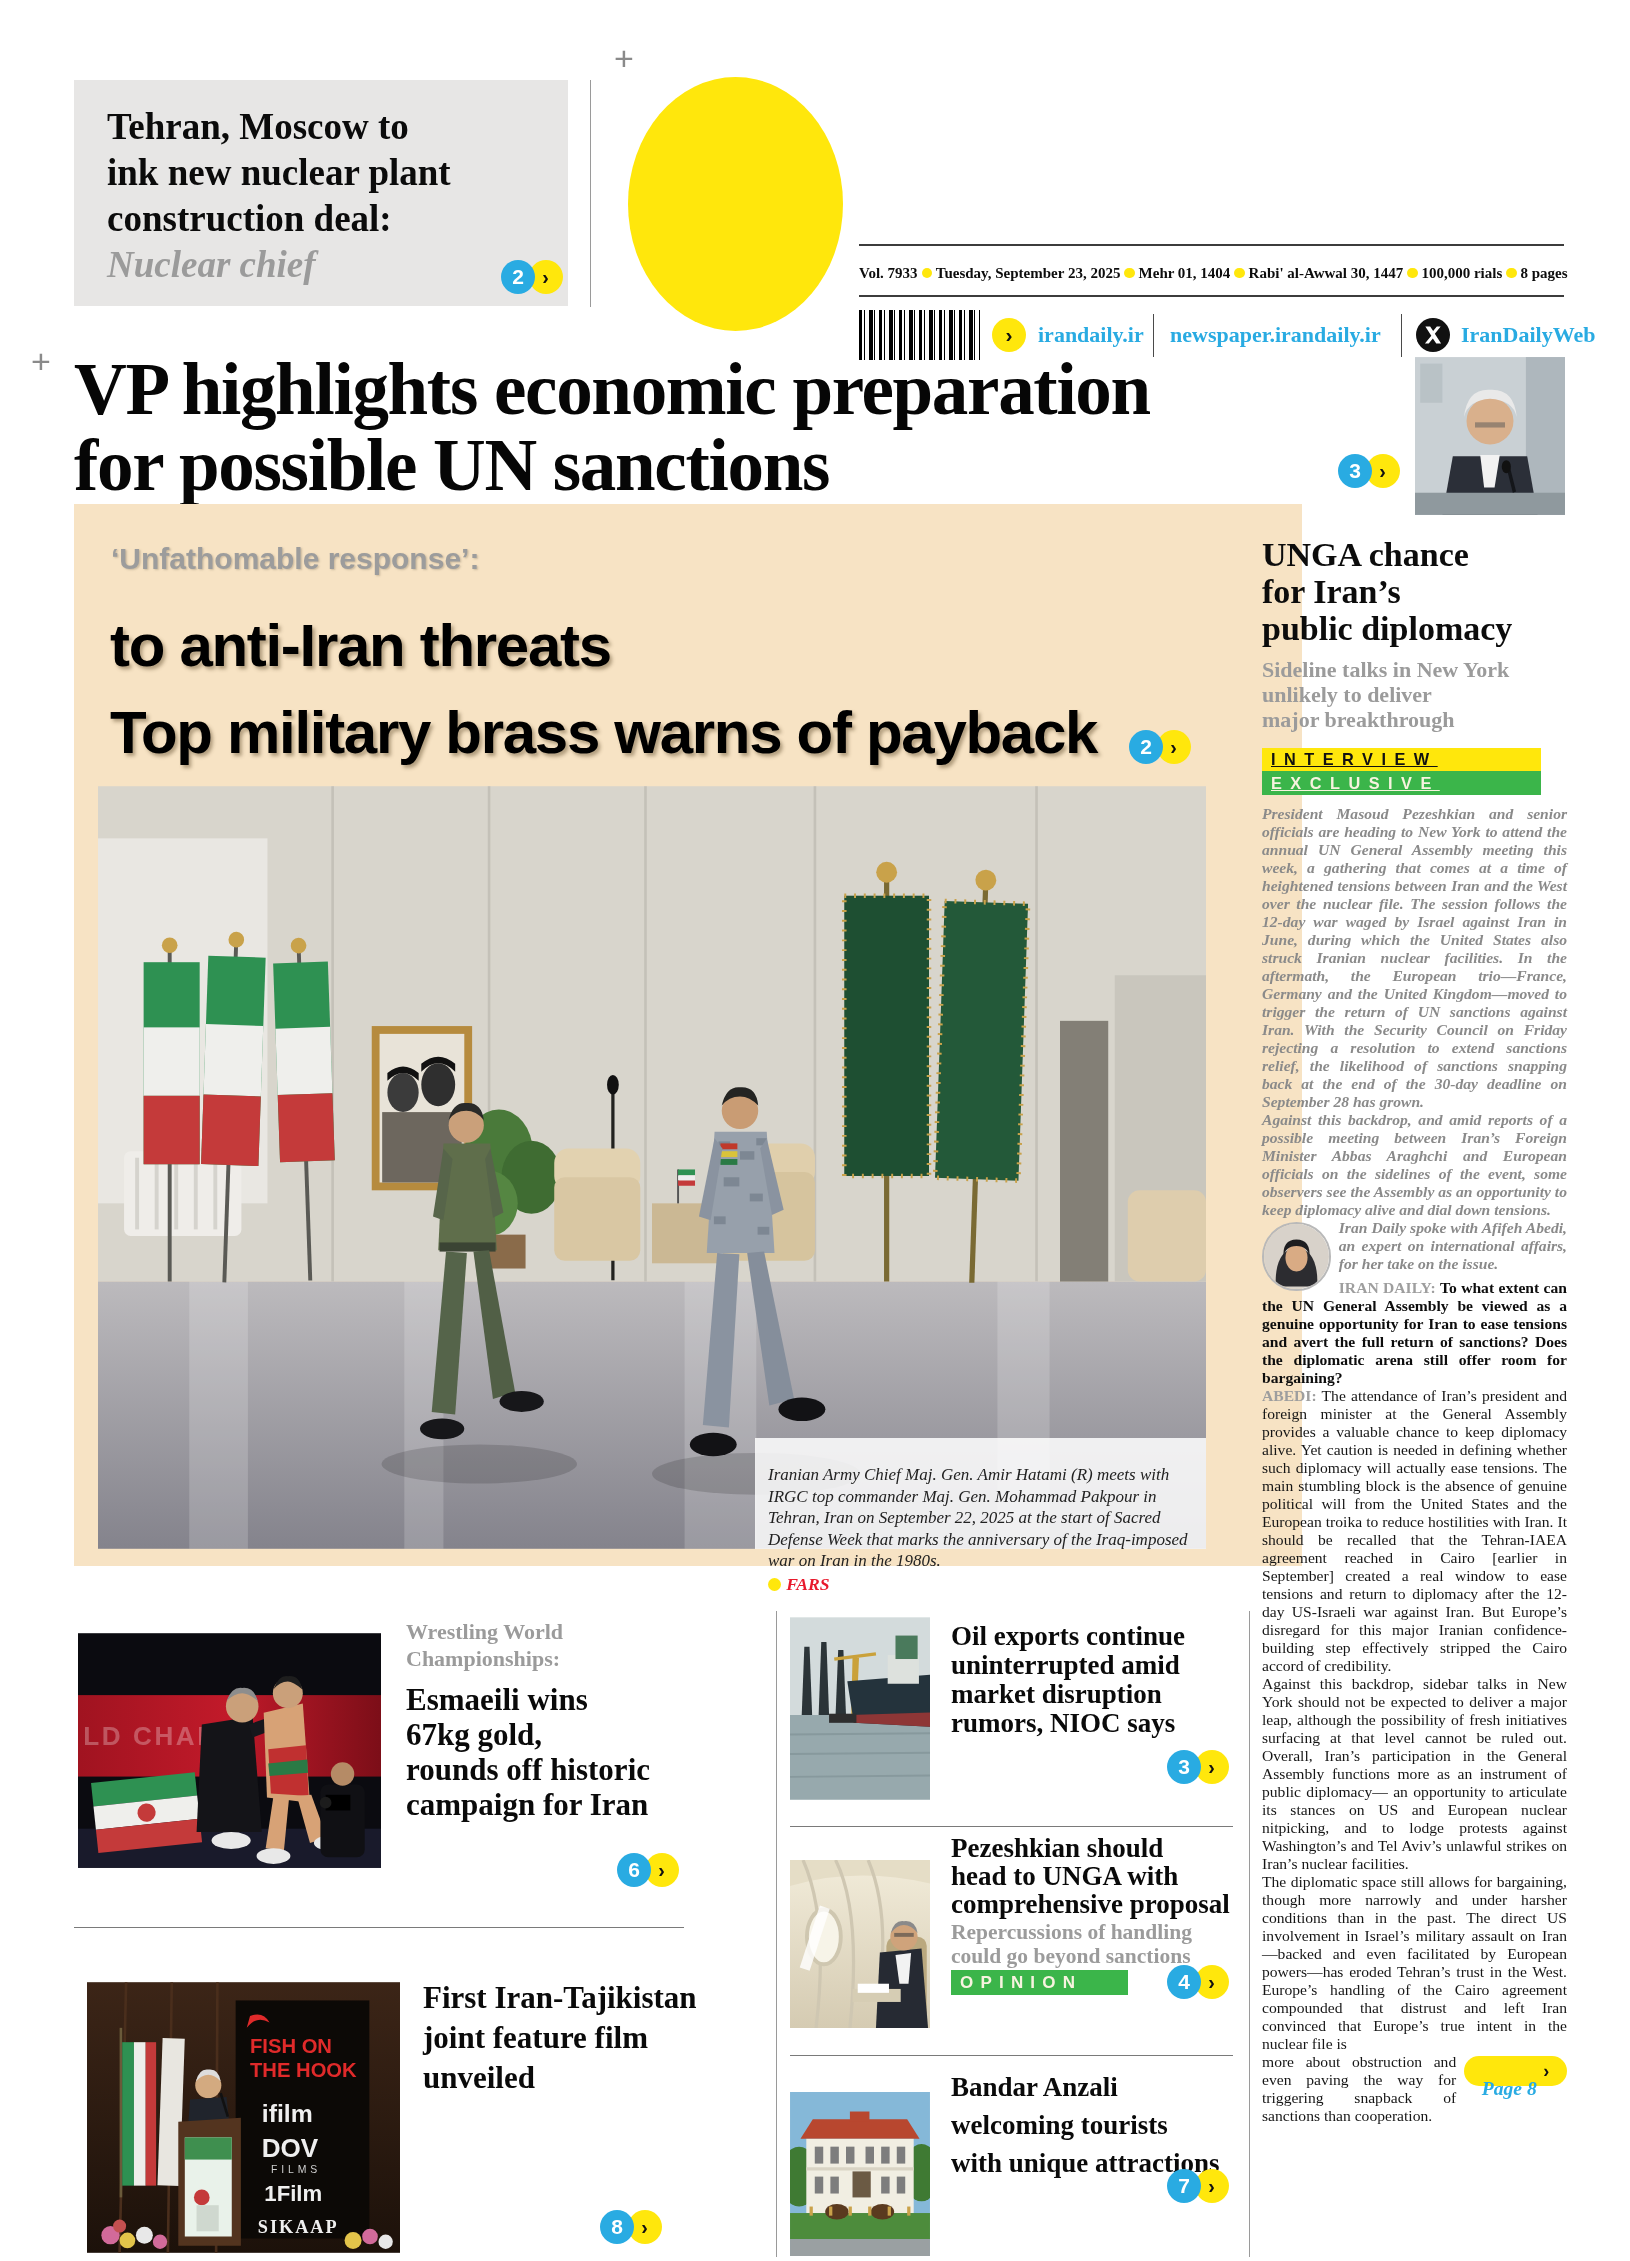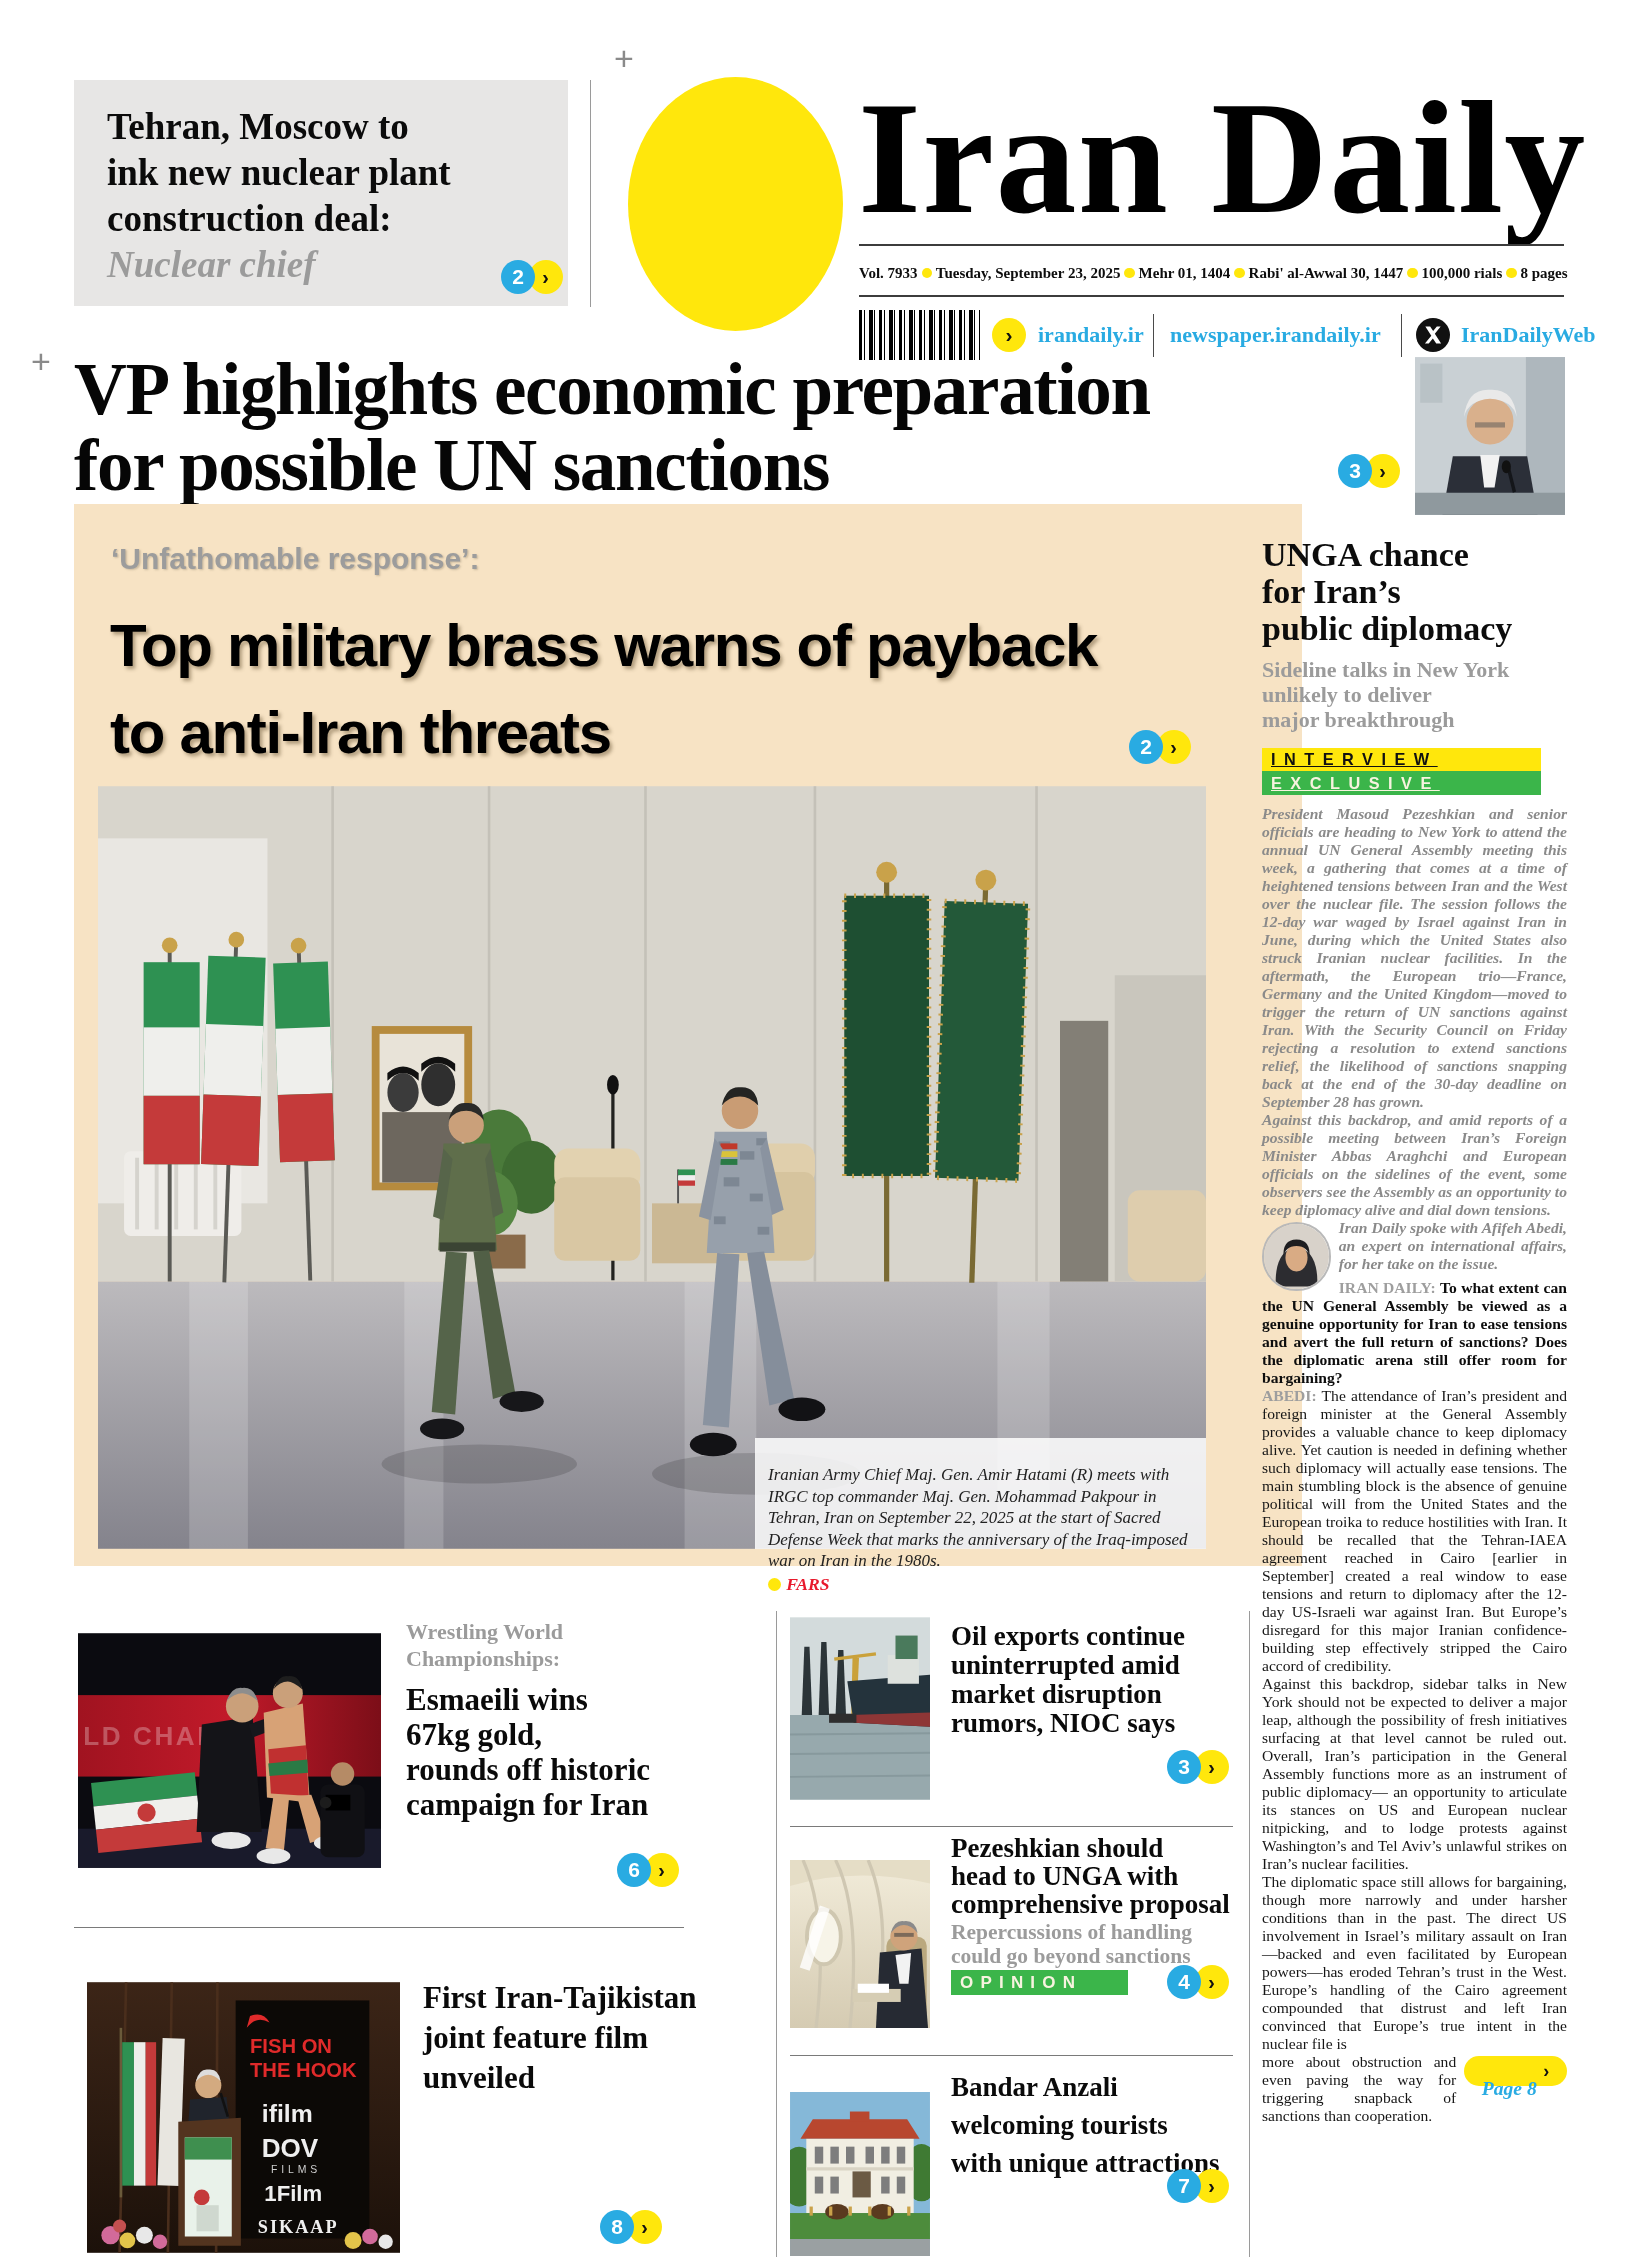--- a/index.html
+++ b/index.html
@@ -109,21 +109,20 @@
       <div class="attr">Nuclear chief</div>
     </div>
     <div class="badge" style="left:427px;top:180px;">
       <span class="num">2</span>
       <span class="chev">›</span>
     </div>
   </div>
   <div id="vrule1" class="abs"></div>
 
   <div id="sun" class="abs"></div>
-  <div id="wordmark" class="abs nowrap">Iran Daily</div>
   <div class="mrule abs" style="top:244px;"></div>
   <div id="inforow" class="abs">
     <span>Vol. 7933</span>
       <span class="ydot"></span>
     <span>Tuesday, September 23, 2025</span>
       <span class="ydot"></span>
     <span>Mehr 01, 1404</span>
       <span class="ydot"></span>
     <span>Rabi' al-Awwal 30, 1447</span>
       <span class="ydot"></span>
@@ -169,22 +168,22 @@
       <path d="M100 150 L130 150 L122 200 L106 200 Z" fill="#f2f2f2"></path>
       <rect y="208" width="230" height="34" fill="#8f999e"></rect>
       <path d="M150 208 L141 172 L146 170 L155 206 Z" fill="#14161a"></path>
       <ellipse cx="140" cy="168" rx="7" ry="10" fill="#111"></ellipse>
     </svg>
   </div>
 
   <div id="feature" class="abs">
     <div class="kicker">‘Unfathomable response’:</div>
     <div class="fhead">
+      <div>to anti-Iran threats</div>
       <div>Top military brass warns of payback</div>
-      <div>to anti-Iran threats</div>
     </div>
     <div class="badge" style="left:1055px;top:226px;">
       <span class="num">2</span>
       <span class="chev">›</span>
     </div>
 
     <div id="fphoto" class="abs">
       <svg viewBox="0 0 1700 1170" width="1108" height="763">
         <defs>
           <linearGradient id="floorG" x1="0" y1="0" x2="0" y2="1">

